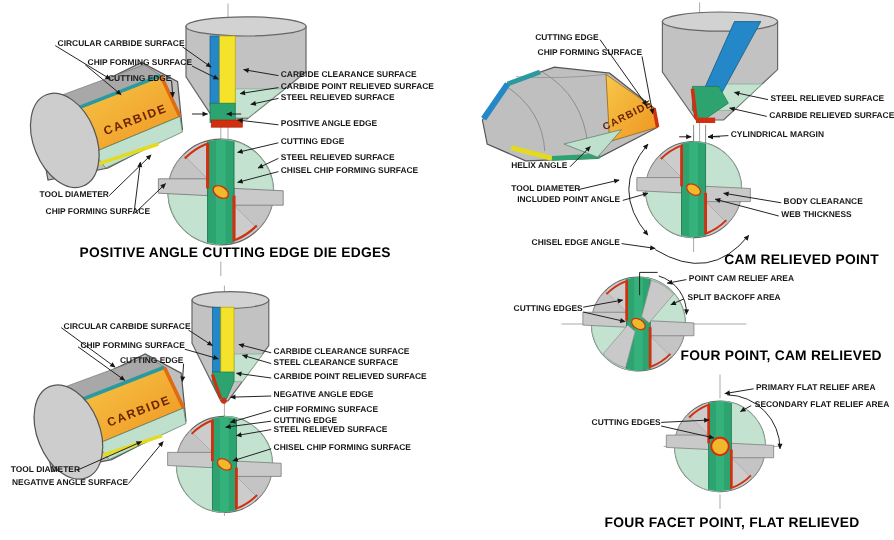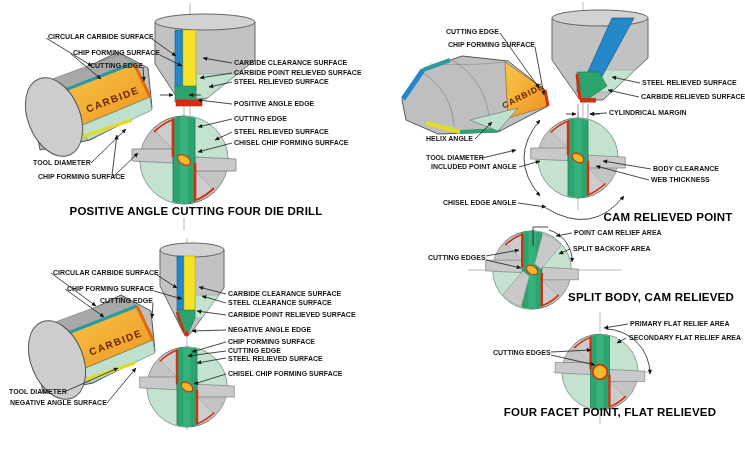--- a/index.html
+++ b/index.html
@@ -216,21 +216,21 @@
 <span class="lbl" style="left:90px;top:66px">CUTTING EDGE</span>
 <span class="lbl" style="left:234px;top:63px">CARBIDE CLEARANCE SURFACE</span>
 <span class="lbl" style="left:234px;top:73px">CARBIDE POINT RELIEVED SURFACE</span>
 <span class="lbl" style="left:234px;top:82px">STEEL RELIEVED SURFACE</span>
 <span class="lbl" style="left:234px;top:104px">POSITIVE ANGLE EDGE</span>
 <span class="lbl" style="left:234px;top:119px">CUTTING EDGE</span>
 <span class="lbl" style="left:234px;top:132px">STEEL RELIEVED SURFACE</span>
 <span class="lbl" style="left:234px;top:143px">CHISEL CHIP FORMING SURFACE</span>
 <span class="lbl" style="left:33px;top:163px">TOOL DIAMETER</span>
 <span class="lbl" style="left:38px;top:177px">CHIP FORMING SURFACE</span>
-<span class="title" style="left:196px;top:211px">POSITIVE ANGLE CUTTING FOUR DIE DRILL</span>
+<span class="title" style="left:196px;top:211px">POSITIVE ANGLE CUTTING EDGE DIE EDGES</span>
 
 <span class="lbl" style="left:53px;top:273px">CIRCULAR CARBIDE SURFACE</span>
 <span class="lbl" style="left:67px;top:289px">CHIP FORMING SURFACE</span>
 <span class="lbl" style="left:100px;top:301px">CUTTING EDGE</span>
 <span class="lbl" style="left:228px;top:294px">CARBIDE CLEARANCE SURFACE</span>
 <span class="lbl" style="left:228px;top:303px">STEEL CLEARANCE SURFACE</span>
 <span class="lbl" style="left:228px;top:315px">CARBIDE POINT RELIEVED SURFACE</span>
 <span class="lbl" style="left:228px;top:330px">NEGATIVE ANGLE EDGE</span>
 <span class="lbl" style="left:228px;top:342px">CHIP FORMING SURFACE</span>
 <span class="lbl" style="left:228px;top:351px">CUTTING EDGE</span>
@@ -248,20 +248,20 @@
 <span class="lbl" style="left:651px;top:180px">WEB THICKNESS</span>
 <span class="lbl" style="left:426px;top:139px">HELIX ANGLE</span>
 <span class="lbl" style="left:426px;top:158px">TOOL DIAMETER</span>
 <span class="lbl" style="left:431px;top:167px">INCLUDED POINT ANGLE</span>
 <span class="lbl" style="left:443px;top:203px">CHISEL EDGE ANGLE</span>
 <span class="title" style="left:668px;top:217px">CAM RELIEVED POINT</span>
 
 <span class="lbl" style="left:574px;top:233px">POINT CAM RELIEF AREA</span>
 <span class="lbl" style="left:573px;top:249px">SPLIT BACKOFF AREA</span>
 <span class="lbl" style="left:428px;top:258px">CUTTING EDGES</span>
-<span class="title" style="left:651px;top:297px">SPLIT BODY, CAM RELIEVED</span>
+<span class="title" style="left:651px;top:297px">FOUR POINT, CAM RELIEVED</span>
 
 <span class="lbl" style="left:630px;top:324px">PRIMARY FLAT RELIEF AREA</span>
 <span class="lbl" style="left:629px;top:338px">SECONDARY FLAT RELIEF AREA</span>
 <span class="lbl" style="left:493px;top:353px">CUTTING EDGES</span>
-<span class="title" style="left:610px;top:412px">FOUR FACET POINT, FLAT RELIEVED</span>
+<span class="title" style="left:610px;top:436px">FOUR FACET POINT, FLAT RELIEVED</span>
 
 </div>
 
 </body></html>

